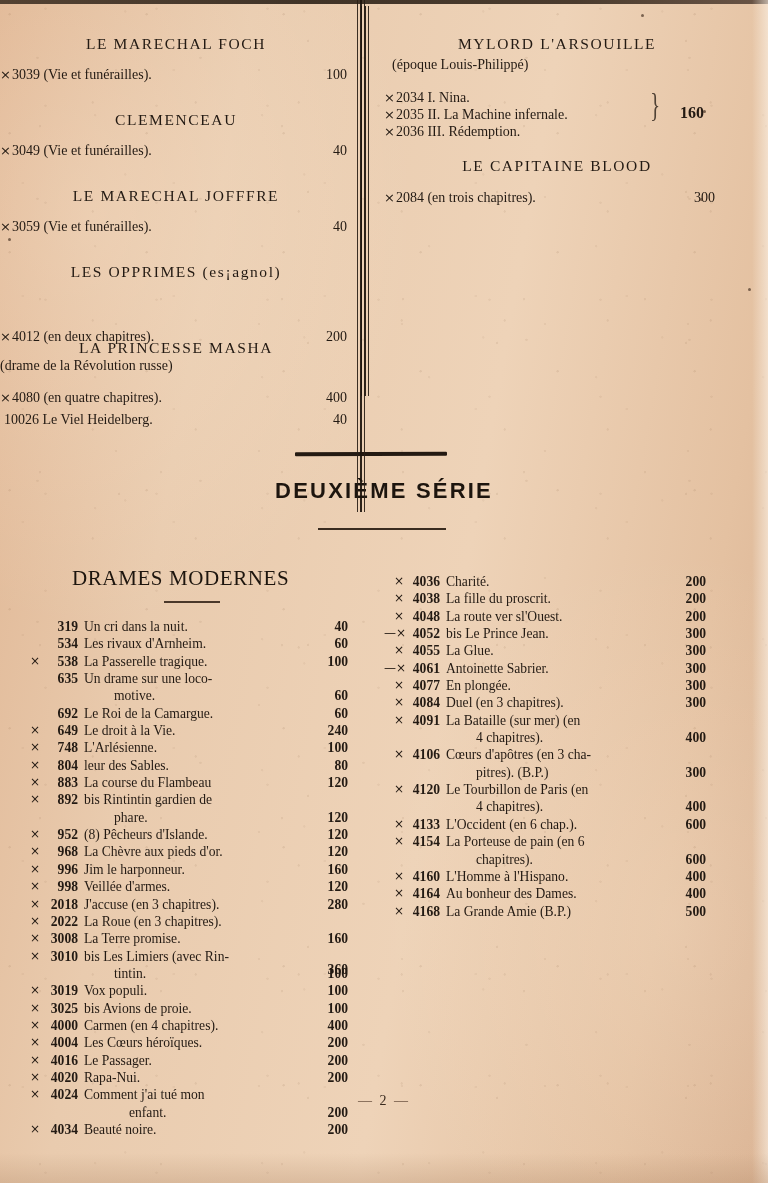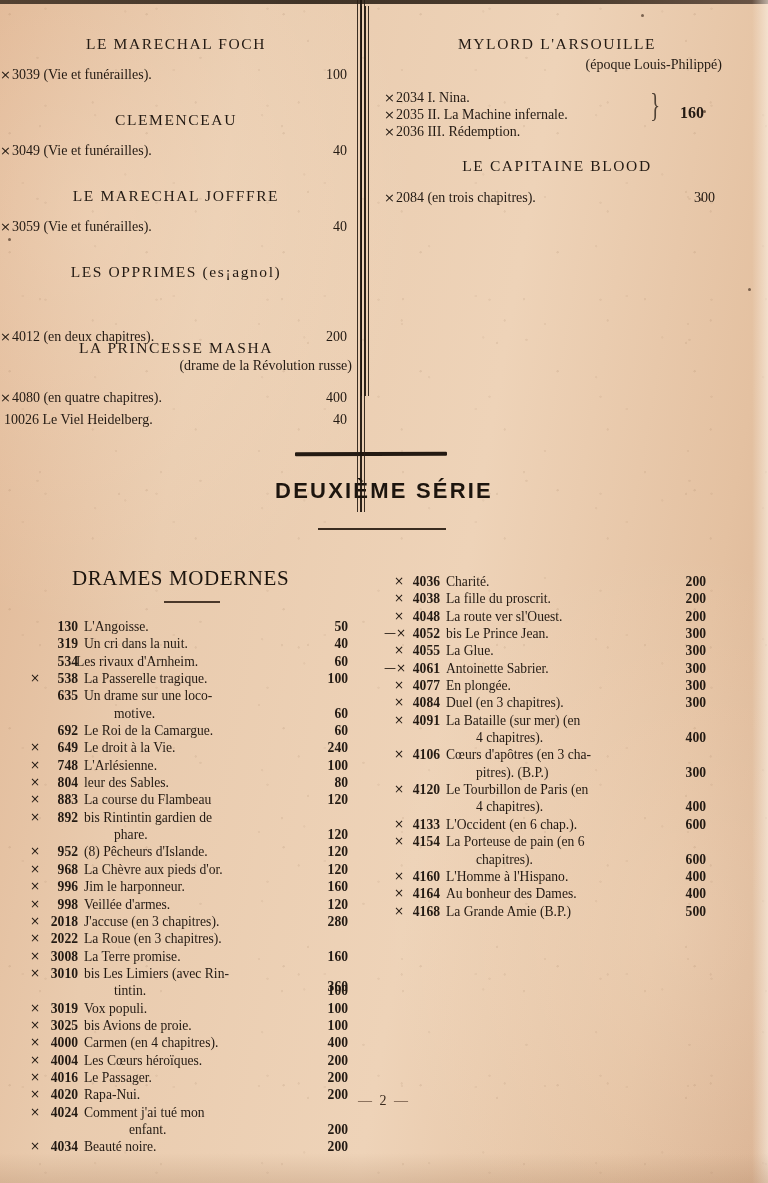--- a/index.html
+++ b/index.html
@@ -73,21 +73,21 @@
   #rule-top { left: 361px; top: 6px; height: 390px; }
   #rule-bottom { left: 357px; top: 0px; height: 512px; }
   .sect-title {
     text-align: center;
     font-size: 15.5px;
     letter-spacing: 1.6px;
     font-weight: 400;
     white-space: nowrap;
   }
   .sect-sub {
-    text-align: right;
+    text-align: left;
     font-size: 14px;
     white-space: nowrap;
   }
 
   .entry {
     position: relative;
     font-size: 14px;
     line-height: 19px;
     white-space: nowrap;
   }
@@ -208,32 +208,27 @@
   <div class="hr-thick"></div>
   <div class="serie-title">DEUXIÈME SÉRIE</div>
   <div class="hr-thin"></div>
 
   <div class="drames-head">DRAMES MODERNES</div>
   <div class="drames-underline"></div>
   <div class="rule-vert" id="rule-bottom"></div>
 
   <div class="list" id="list-left" style="left:30px; top:618px; width:320px;">
       <div class="row">
-        <span class="num" style="left:14px; width:34px;">130</span>
-        <span class="ttl" style="left:54px;">L'Angoisse.</span>
-        <span class="amt" style="left:282px; width:36px;">50</span>
-      </div>
-      <div class="row">
         <span class="num" style="left:14px; width:34px;">319</span>
         <span class="ttl" style="left:54px;">Un cri dans la nuit.</span>
         <span class="amt" style="left:282px; width:36px;">40</span>
       </div>
       <div class="row">
         <span class="num" style="left:14px; width:34px;">534</span>
-        <span class="ttl" style="left:46px;">Les rivaux d'Arnheim.</span>
+        <span class="ttl" style="left:54px;">Les rivaux d'Arnheim.</span>
         <span class="amt" style="left:282px; width:36px;">60</span>
       </div>
       <div class="row">
         <span class="mark" style="left:0px;">×</span>
         <span class="num" style="left:14px; width:34px;">538</span>
         <span class="ttl" style="left:54px;">La Passerelle tragique.</span>
         <span class="amt" style="left:282px; width:36px;">100</span>
       </div>
       <div class="row">
         <span class="num" style="left:14px; width:34px;">635</span>

